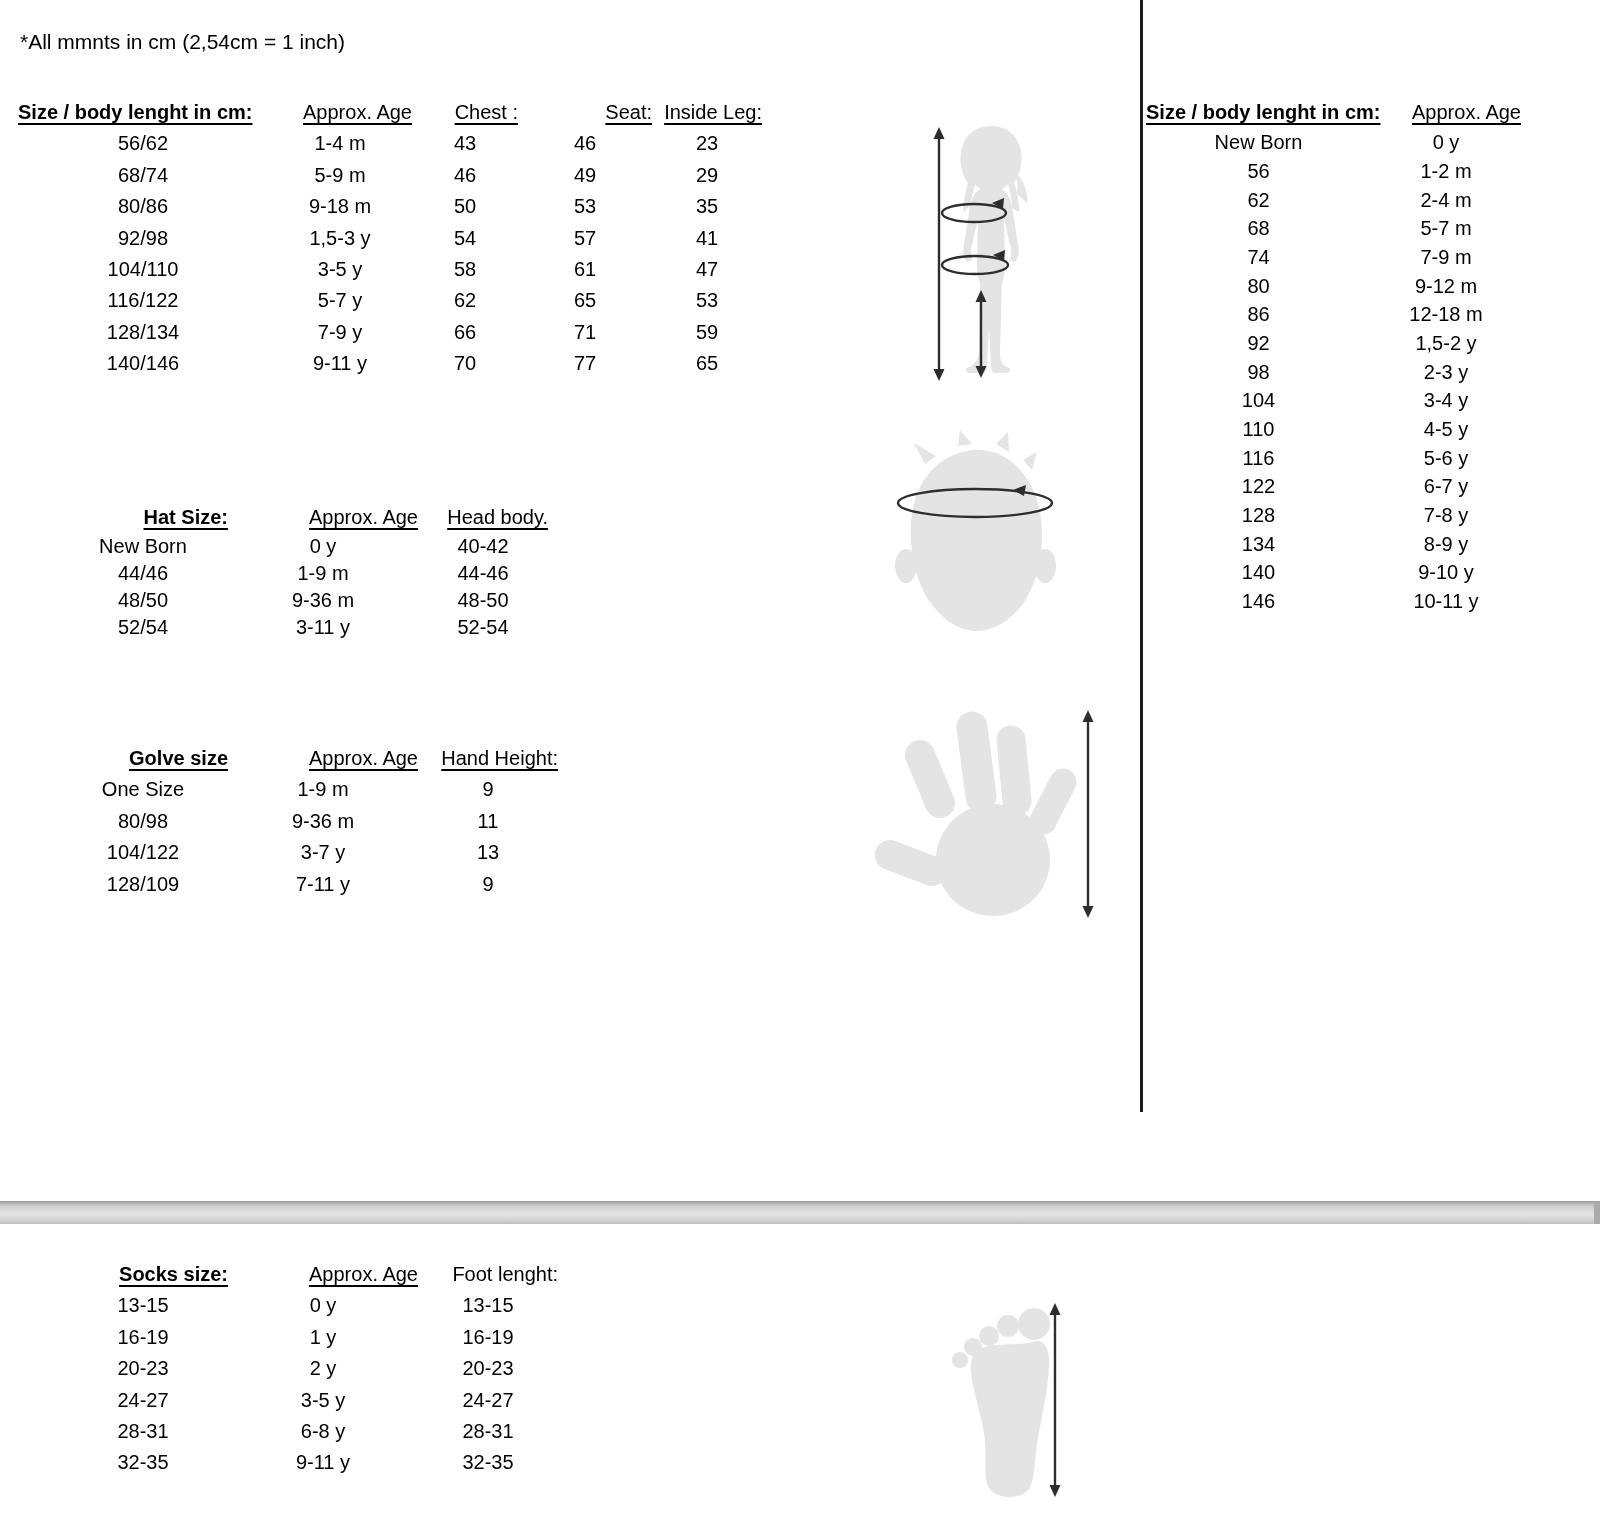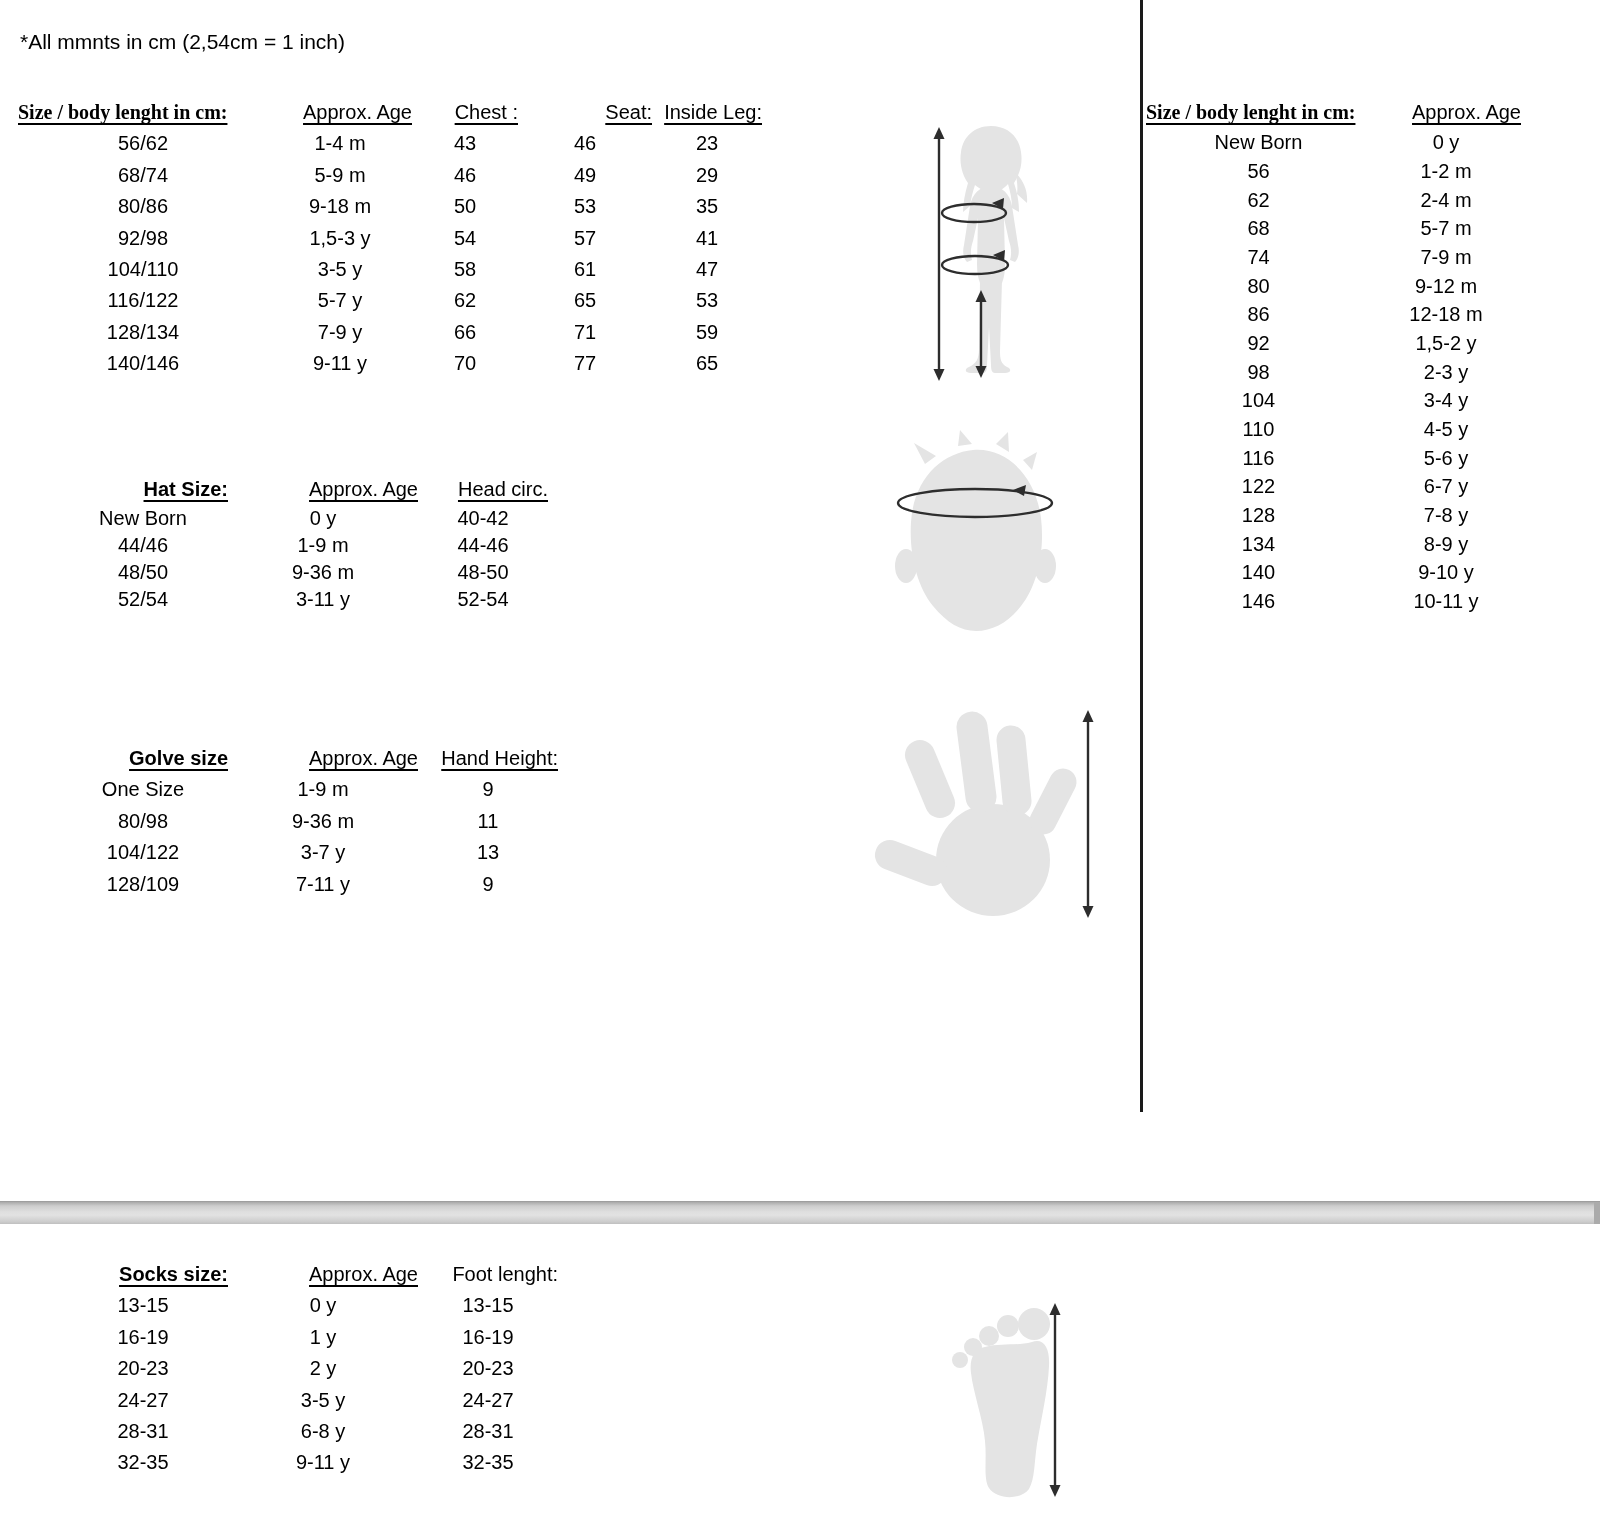--- a/index.html
+++ b/index.html
@@ -1,31 +1,31 @@
 <!DOCTYPE html>
 <html style="--background: #ffffff; --text: #000000; --silhouette: #e4e4e4; --arrow: #2d2d2d; --divider-line: #1a1a1a; --divider-bar-light: #e2e2e2; --divider-bar-dark: #bfbfbf;"><head>
 <meta charset="utf-8">
 <style>
   html,body{margin:0;padding:0;background:#fff;}
   .page{position:relative;width:1600px;height:1520px;background:var(--background,#fff);
         font-family:"Liberation Sans",sans-serif;color:var(--text,#000);overflow:hidden;padding-left:28px;}
   .note{position:absolute;left:20px;top:30px;font-size:21px;}
   .tbl{position:absolute;display:grid;font-size:20px;white-space:nowrap;}
   .tbl .hd{text-align:right;}
-  .tbl .hL{text-align:left;font-family:Liberation Serif, serif;}
+  .tbl .hL{text-align:left;}
   .tbl .cell{text-align:center;}
   .u{text-decoration:underline;text-decoration-thickness:1.6px;text-underline-offset:4px;}
   .b{font-weight:700;}
   .c0{font-weight:400;}
   #main{left:18px;top:97px;grid-template-columns:250px 144px 106px 134px 110px;
         grid-auto-rows:31.4px;line-height:31.4px;}
   #age{left:1146px;top:97px;grid-template-columns:225px 150px;
        grid-template-rows:31.4px;grid-auto-rows:28.66px;line-height:31.4px;}
   #age .cell{line-height:28.66px;}
-  #hat{left:58px;top:474px;grid-template-columns:170px 190px 130px;
+  #hat{left:58px;top:502px;grid-template-columns:170px 190px 130px;
        grid-template-rows:31.4px;grid-auto-rows:27px;line-height:31.4px;}
   #hat .cell{line-height:27px;}
   #glove{left:58px;top:743px;grid-template-columns:170px 190px 140px;
          grid-auto-rows:31.4px;line-height:31.4px;}
   #socks{left:58px;top:1259px;grid-template-columns:170px 190px 140px;
          grid-auto-rows:31.4px;line-height:31.4px;}
   #vline{position:absolute;left:1140px;top:0;width:3px;height:1112px;
          background:var(--divider-line,#1a1a1a);}
   #hbar{position:absolute;left:0;top:1201px;width:1600px;height:22px;
         border-top:1px solid #9e9e9e;
@@ -89,21 +89,21 @@
       <div class="cell c0">140/146</div>
       <div class="cell c1">9-11 y</div>
       <div class="cell c2">70</div>
       <div class="cell c3">77</div>
       <div class="cell c4">65</div>
     </div>
 
   <div class="tbl" id="hat">
     <div class="hd"><span class="b u">Hat Size:</span></div>
     <div class="hd"><span class="u">Approx. Age</span></div>
-    <div class="hd"><span class="u">Head circ.</span></div>
+    <div class="hd"><span class="u">Head body.</span></div>
   <div class="cell c0">New Born</div>
       <div class="cell c1">0 y</div>
       <div class="cell c2">40-42</div>
       <div class="cell c0">44/46</div>
       <div class="cell c1">1-9 m</div>
       <div class="cell c2">44-46</div>
       <div class="cell c0">48/50</div>
       <div class="cell c1">9-36 m</div>
       <div class="cell c2">48-50</div>
       <div class="cell c0">52/54</div>

